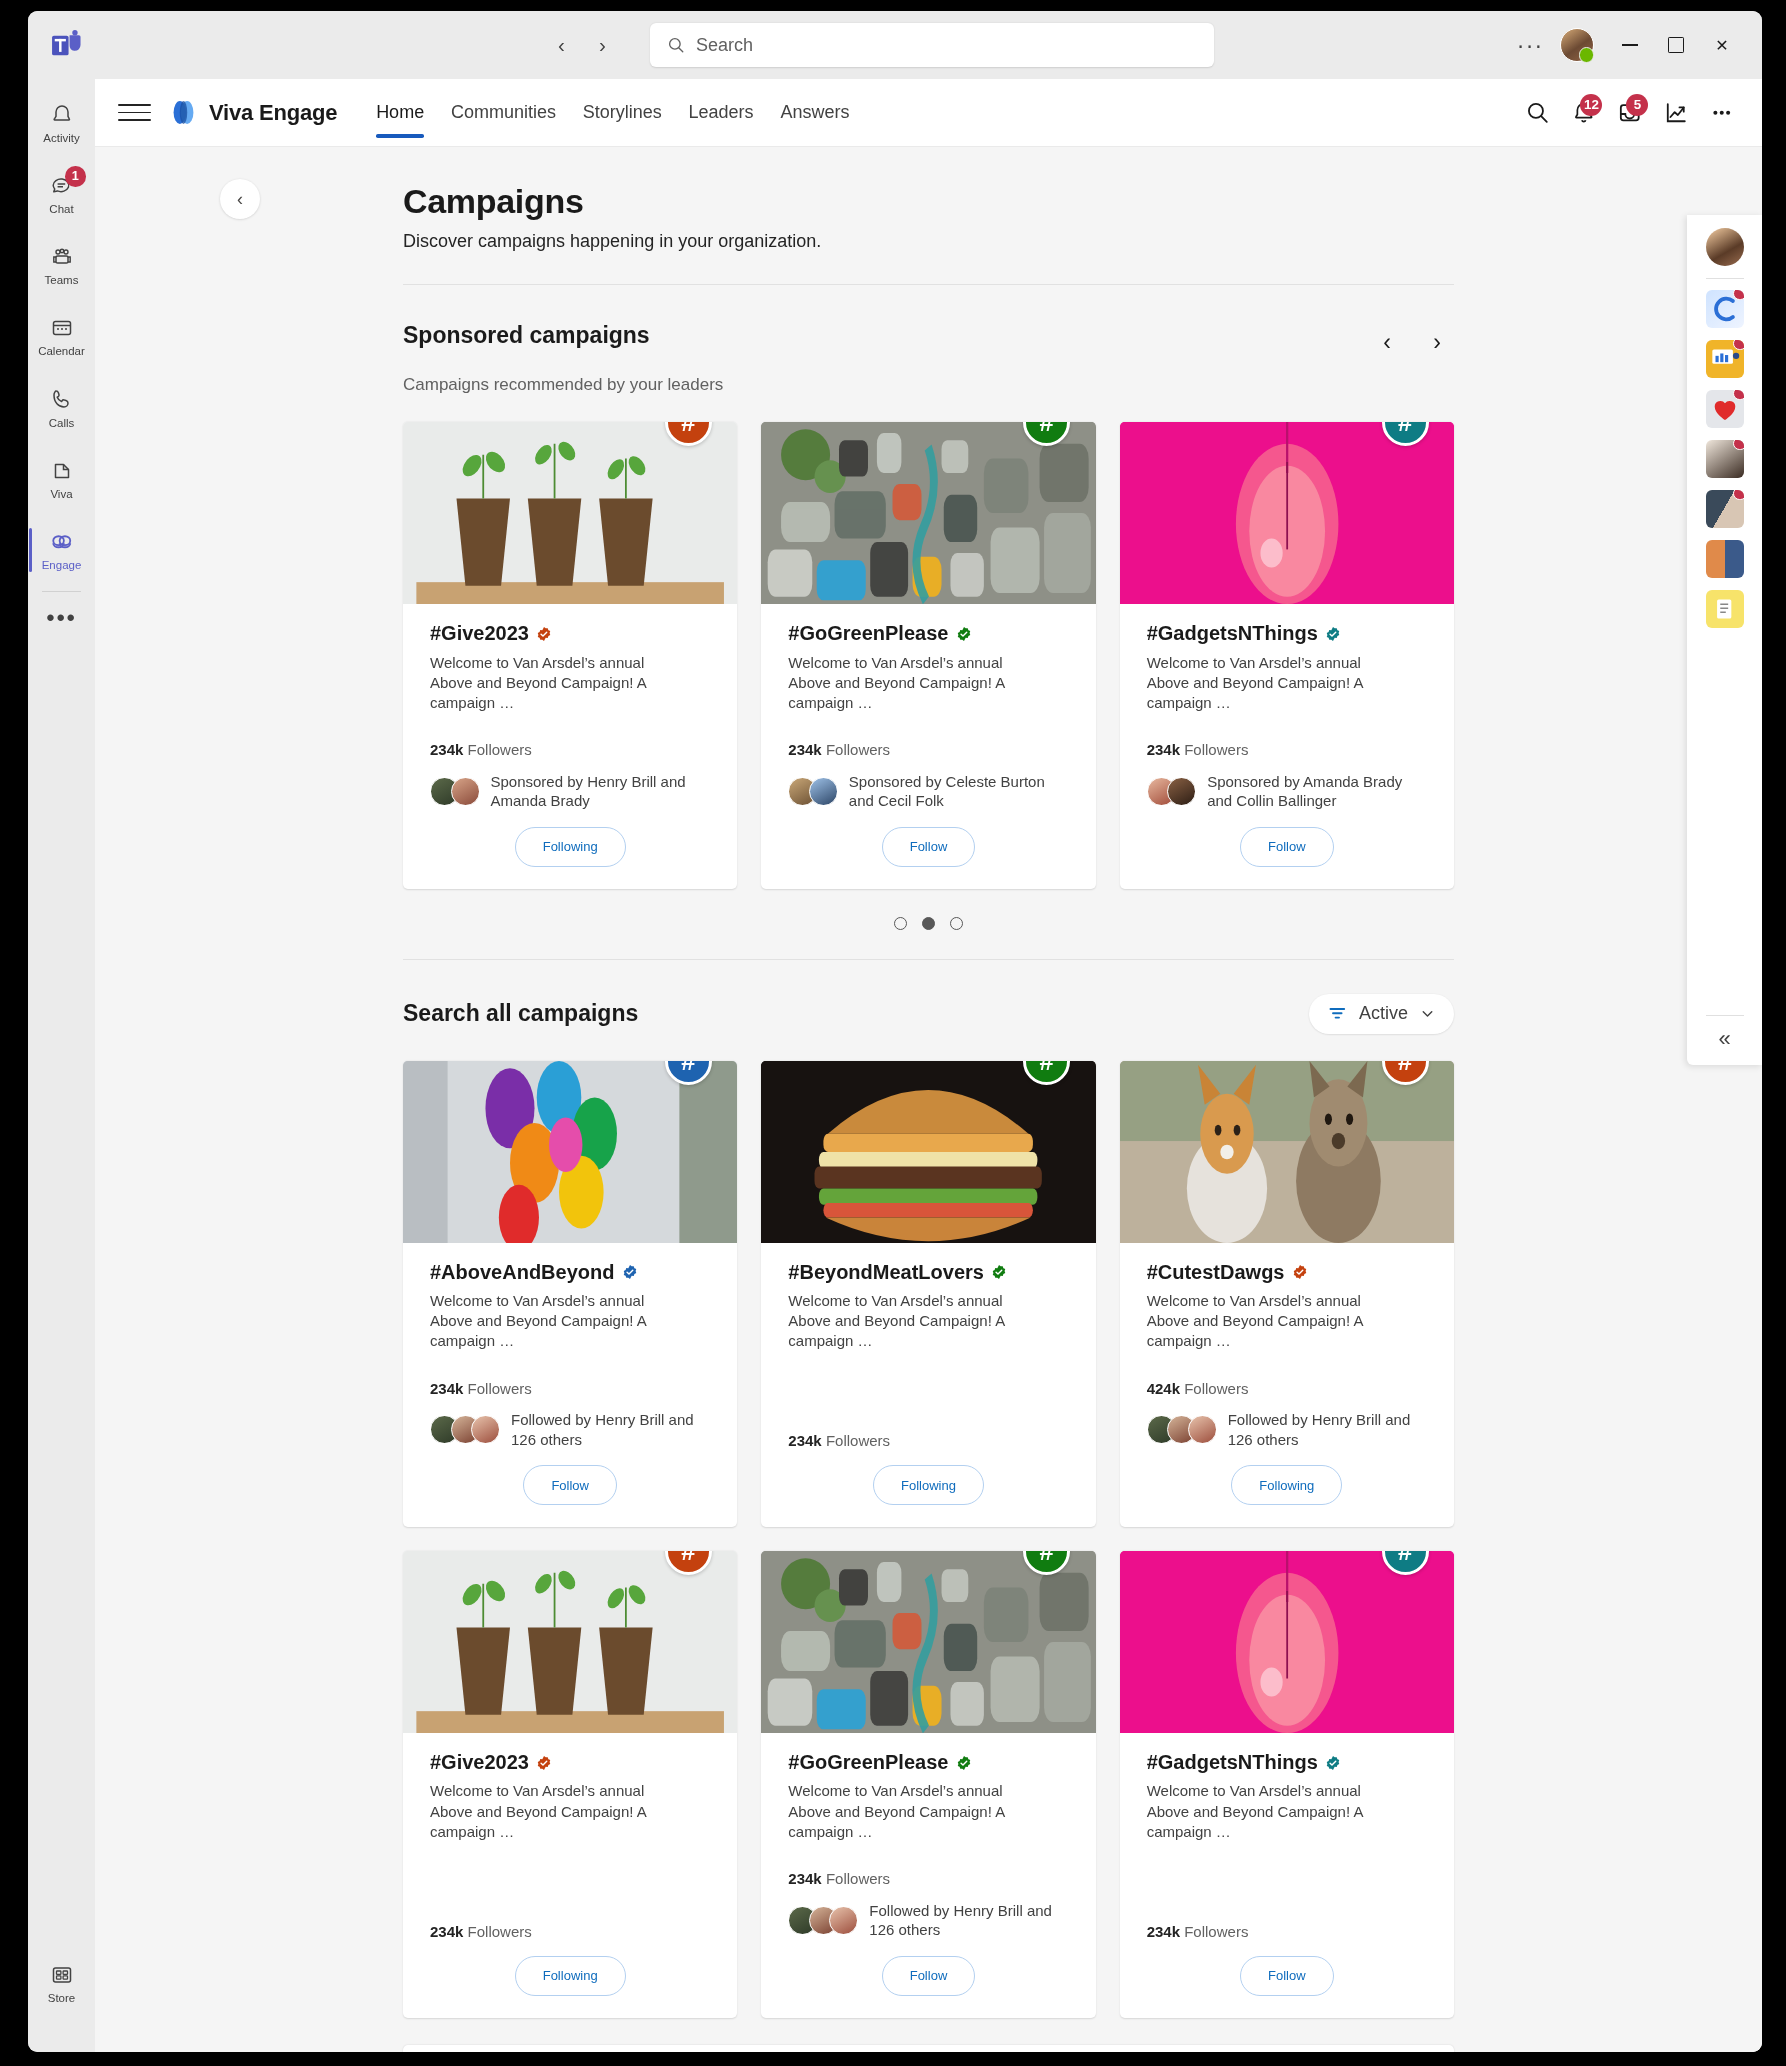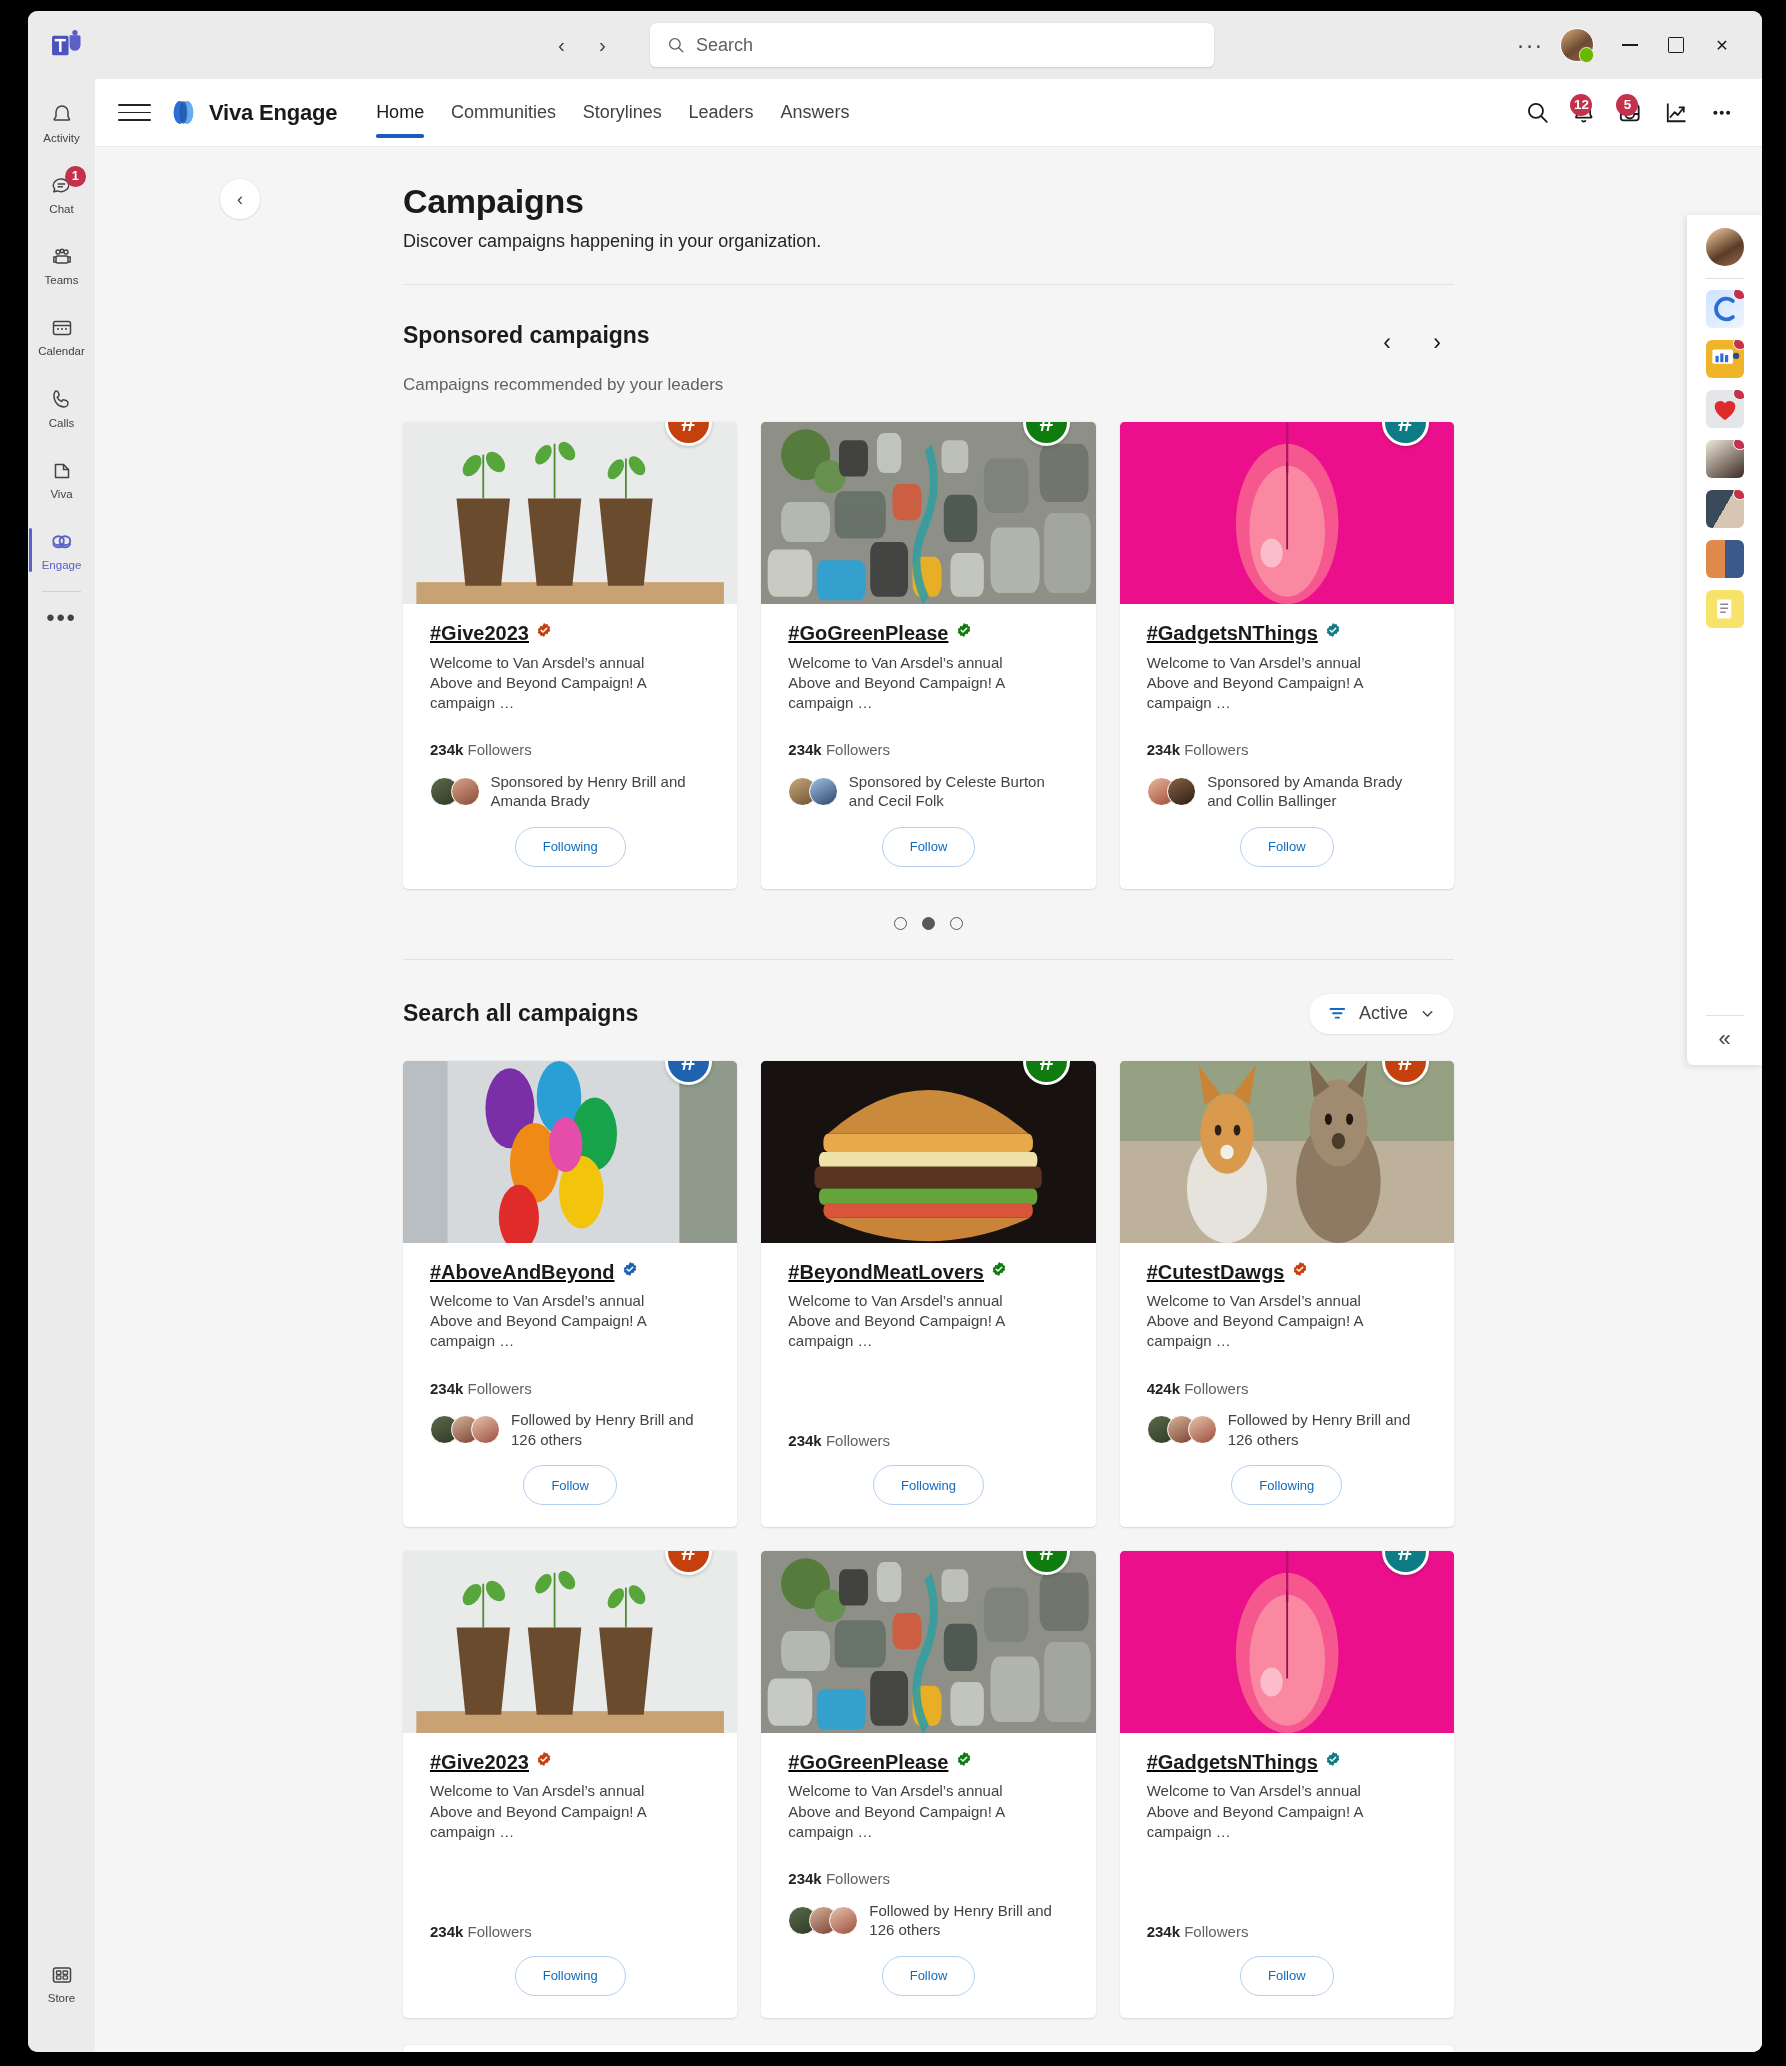--- a/index.html
+++ b/index.html
@@ -127,21 +127,21 @@
     display:flex; align-items:center; cursor:pointer; position: relative;
   }
   .ve-nav-item.active { color:#1a1a1a; }
   .ve-nav-item.active::after {
     content:""; position:absolute; bottom: 8.5px; left: 13.4px; right: 13.4px; height: 3.6px;
     background:#185abd; border-radius:1.8px;
   }
   .ve-right { margin-left:auto; display:flex; align-items:center; gap: 6px; }
   .ve-ico-btn { width: 40px; height: 40px; display:flex; align-items:center; justify-content:center; cursor:pointer; position: relative;}
   .ve-badge {
-    position:absolute; top: 1.2px; right: 11px;
+    position:absolute; top: 1.2px; right: 1px;
     min-width: 22px; height: 22px; border-radius: 11px; padding: 0 3px;
     background:#c4314b; color:#fff; font-size: 13.4px; font-weight:600;
     display:flex; align-items:center; justify-content:center;
   }
 
   
   #content-wrap { flex: 1 1 auto; background:#f5f5f5; position: relative; overflow: hidden; }
   #content {
     padding: 0 0 36px 0;
     position: relative;
@@ -168,21 +168,21 @@
     display:grid; grid-template-columns: repeat(3, 1fr); gap: 24px;
     margin: 27px 308px 0 308px;
   }
   .card {
     background:#fff; border-radius: 4.9px; overflow:hidden;
     box-shadow: 0 0.6px 1.8px rgba(0,0,0,.13); position: relative;
     display:flex; flex-direction:column; cursor:pointer;
   }
   .card-img { height: 182px; width: 100%; position: relative; }
   .card-body { padding: 18px 27px 22px 27px; display:flex; flex-direction:column; flex:1 1 auto; }
-  .card-title-row { display:flex; gap: 7.3px; text-decoration: underline; }
+  .card-title-row { display:flex; align-items:center; gap: 7.3px; }
   .card-title { font-size: 20px; font-weight: 700; color:#1a1a1a; }
   .verified { width: 16px; height: 16px; flex: 0 0 16px; }
   .card-desc { font-size: 15px; line-height: 1.35; color:#424242; margin-top: 7.3px; width: 88%; }
   .hash-badge {
     position:absolute; right: 25.5px; top: -23px;
     width: 47px; height: 47px; border-radius: 50%;
     border: 3px solid #fff; box-shadow: 0 1.2px 3.6px rgba(0,0,0,.2);
     display:flex; align-items:center; justify-content:center;
     color:#fff; font-size: 25.5px; font-weight: 700;
   }

